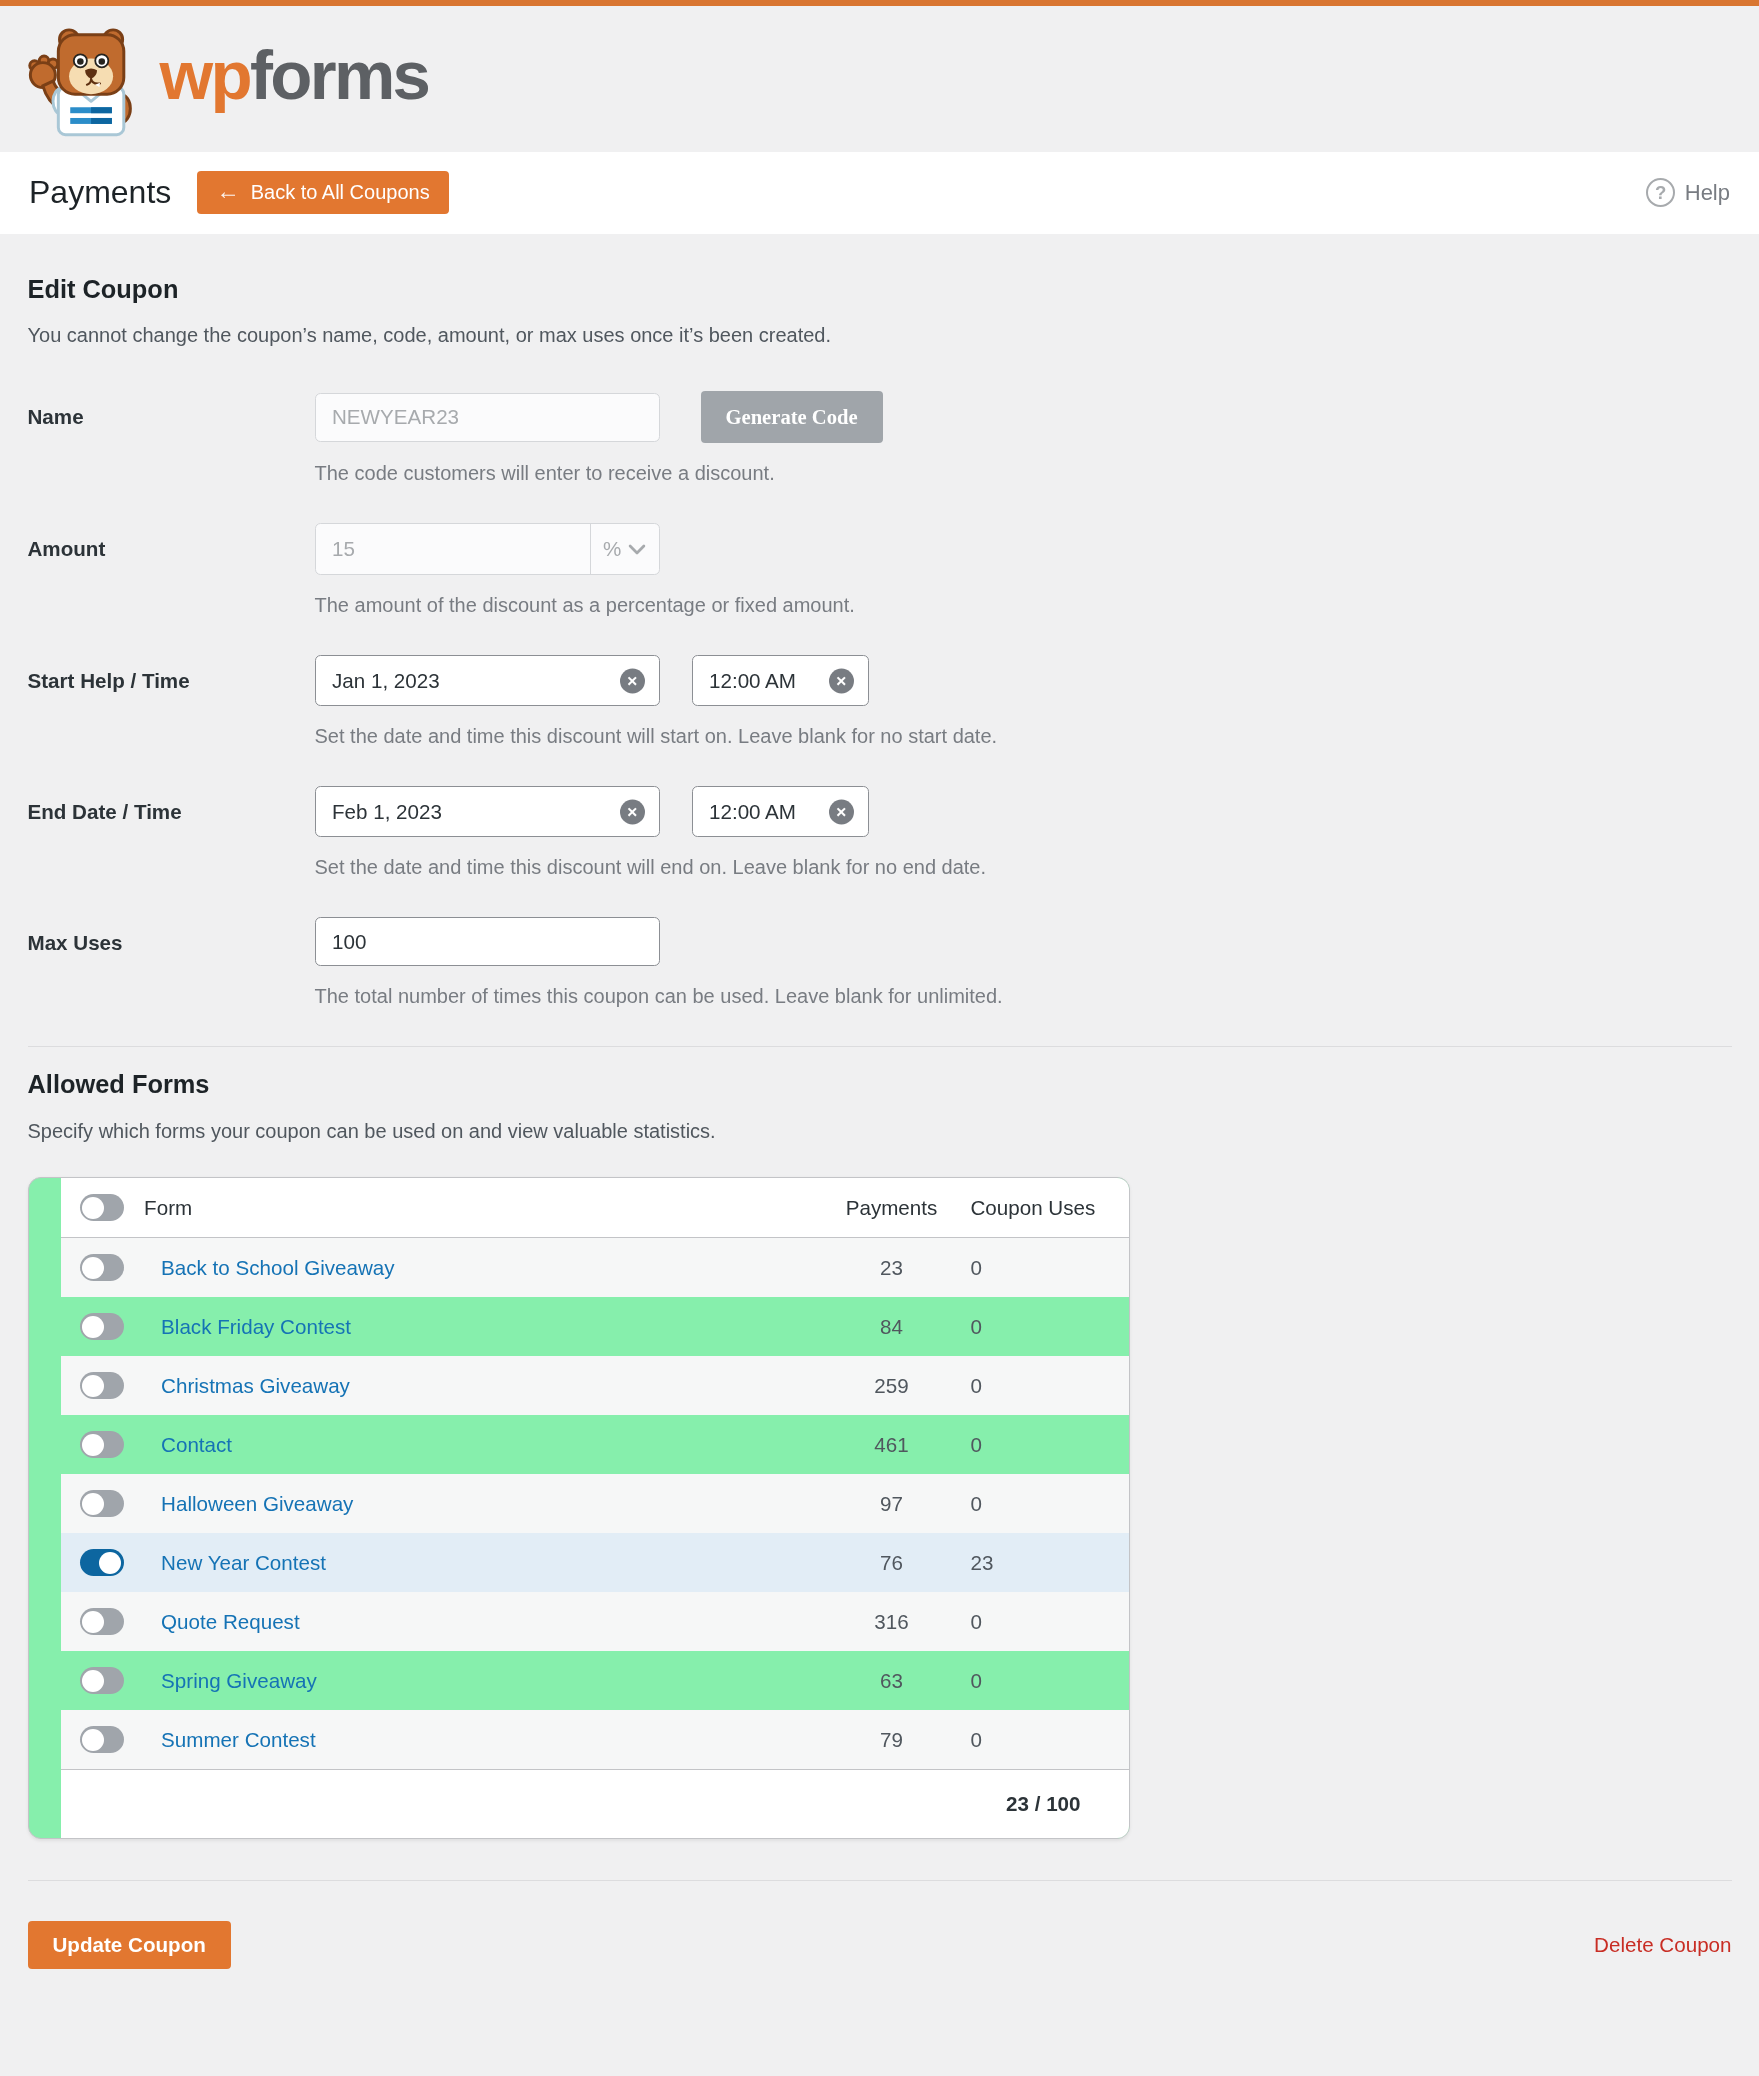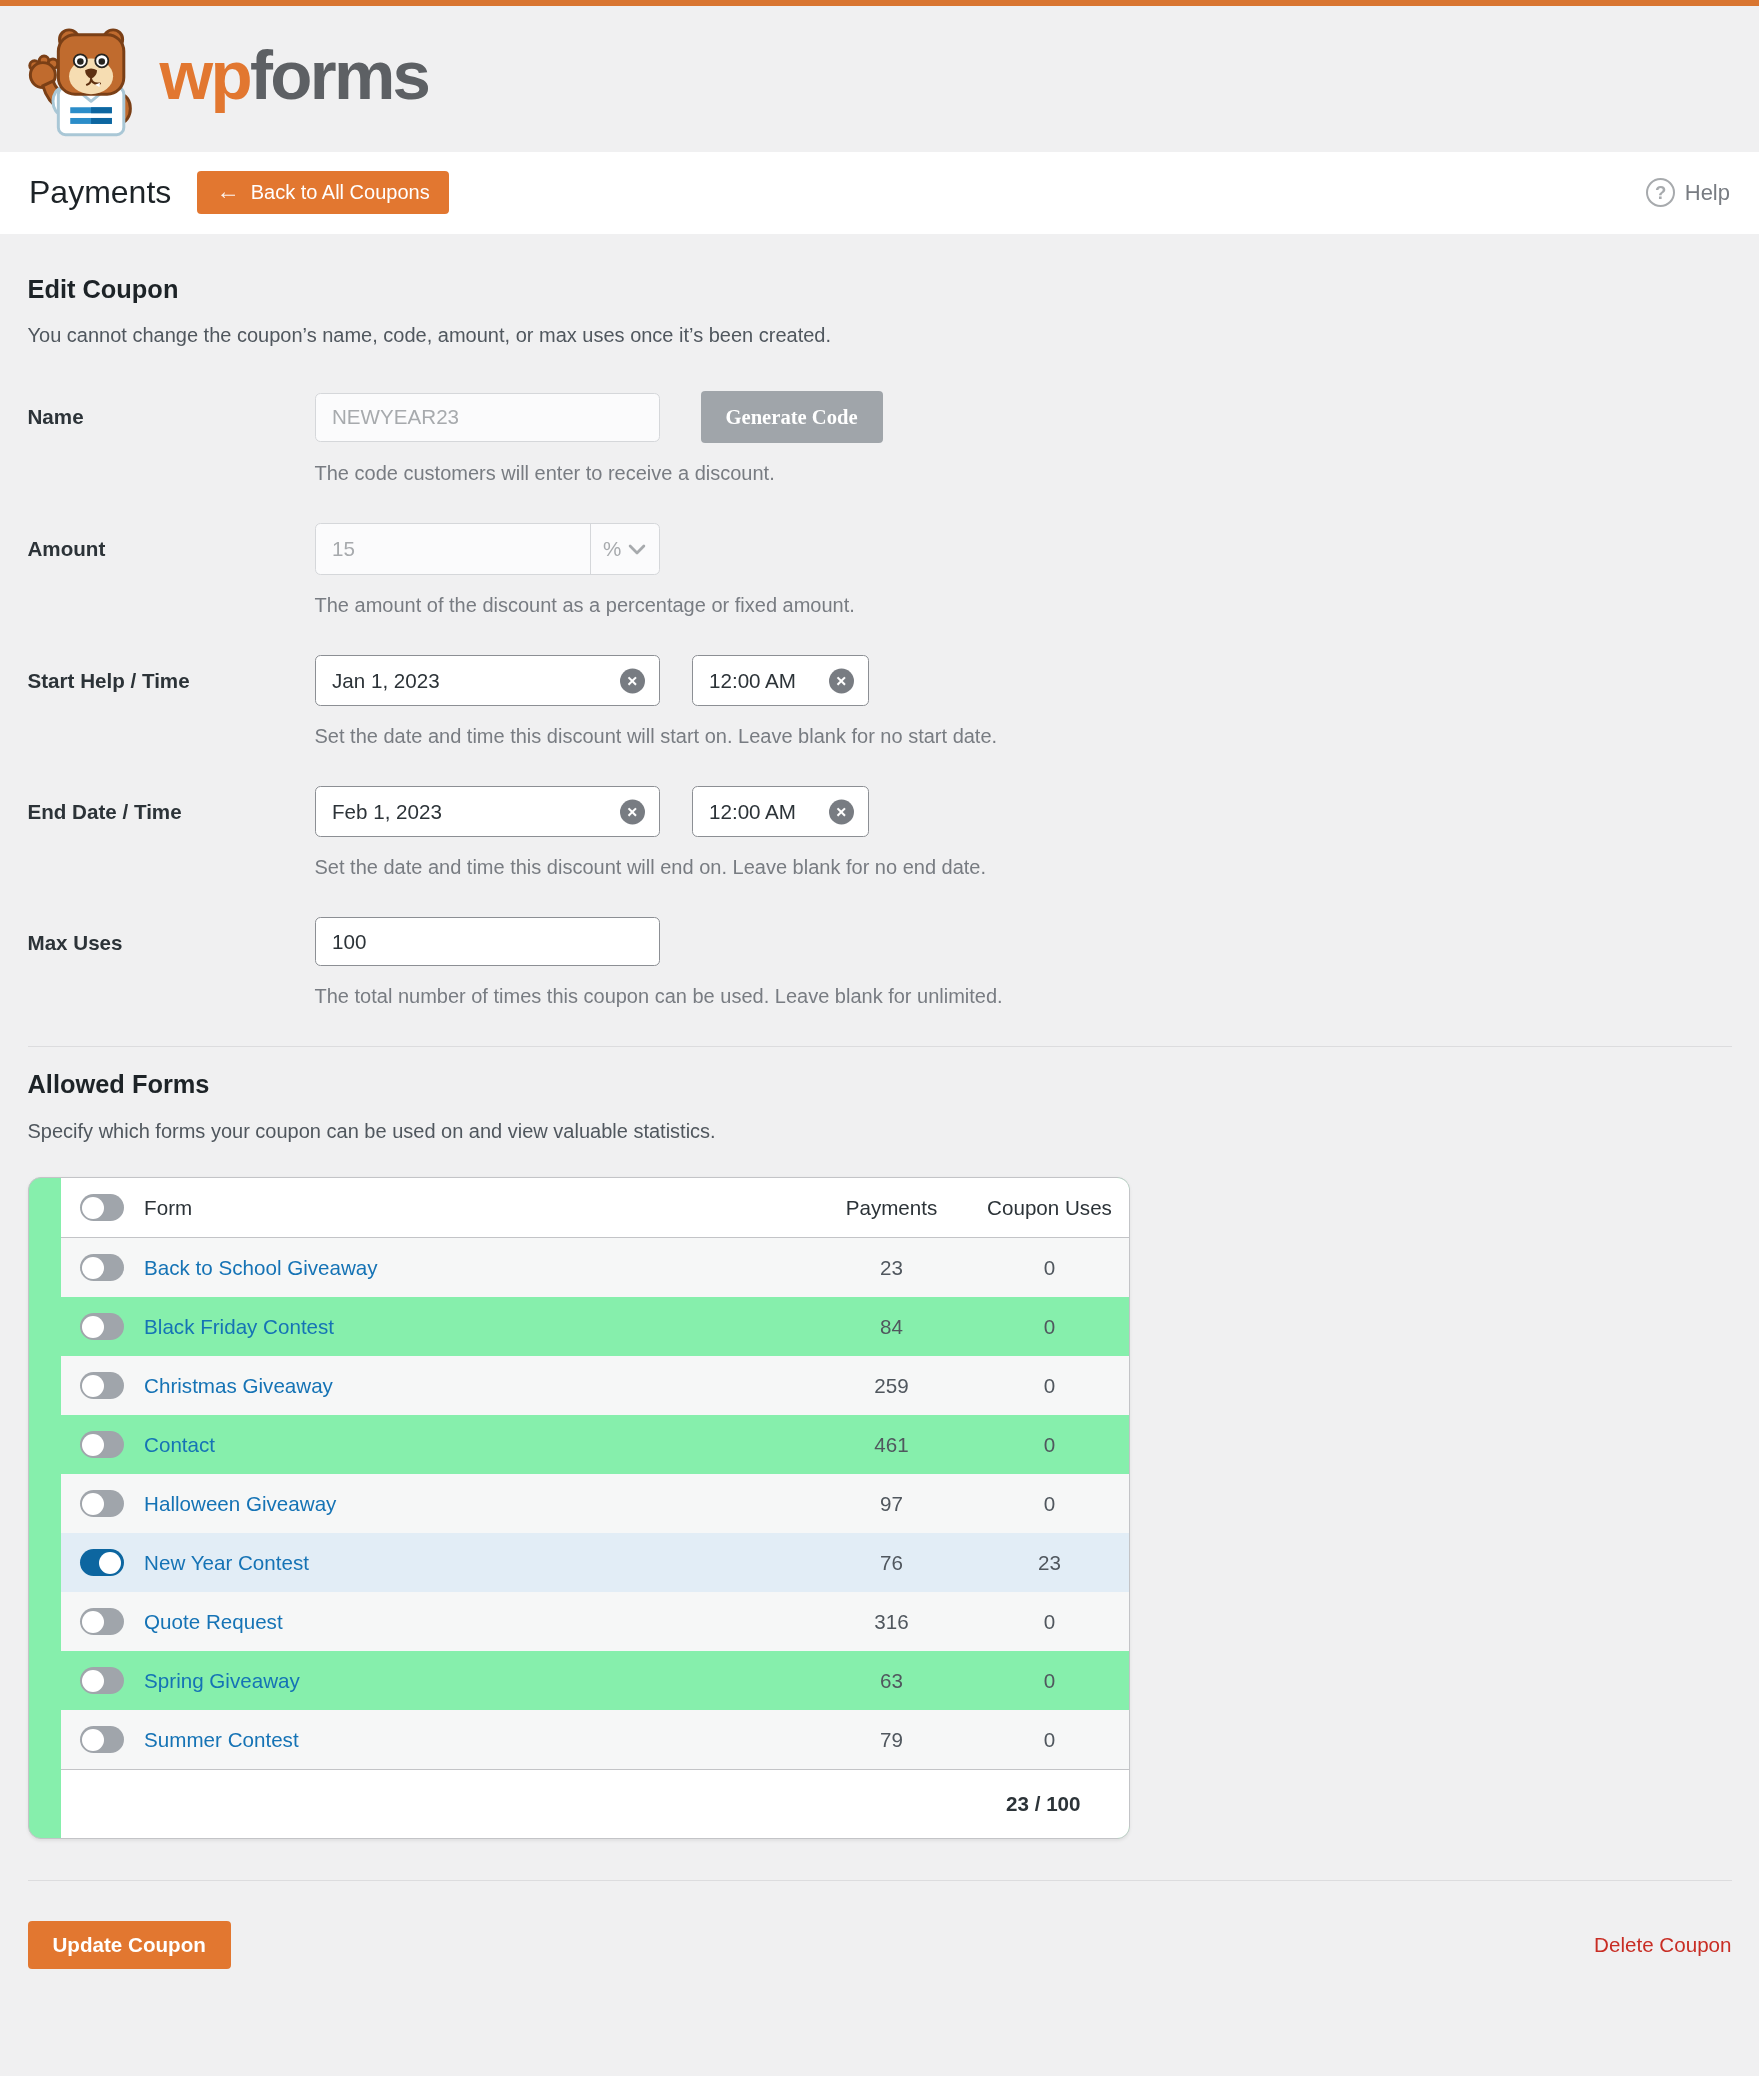--- a/index.html
+++ b/index.html
@@ -237,23 +237,23 @@
   .t-row {
     display: flex;
     align-items: center;
     height: 59px;
     padding-left: 19px;
     font-size: 20.6px;
   }
   .t-row:nth-child(odd) { background: #f6f7f7; }
   .t-row.active { background: #e2edf6; }
   .col-form { flex: 1; }
-  a.col-form { color: #1573b5; text-decoration: none; cursor: pointer; }
+  a.col-form { color: #1573b5; text-decoration: none; cursor: pointer; margin-left: 17px; }
   .col-pay { width: 158px; text-align: center; color: #50575e; }
-  .col-uses { width: 158px; text-align: center; color: #50575e; }
+  .col-uses { width: 158px; color: #50575e; }
   .t-header .col-pay, .t-header .col-uses { color: #2c3338; }
   .t-footer {
     height: 69px;
     border-top: 1.4px solid #c3c4c7;
     background: #fff;
     display: flex;
     align-items: center;
     justify-content: flex-end;
     padding-right: 48px;
     font-size: 20.6px;

